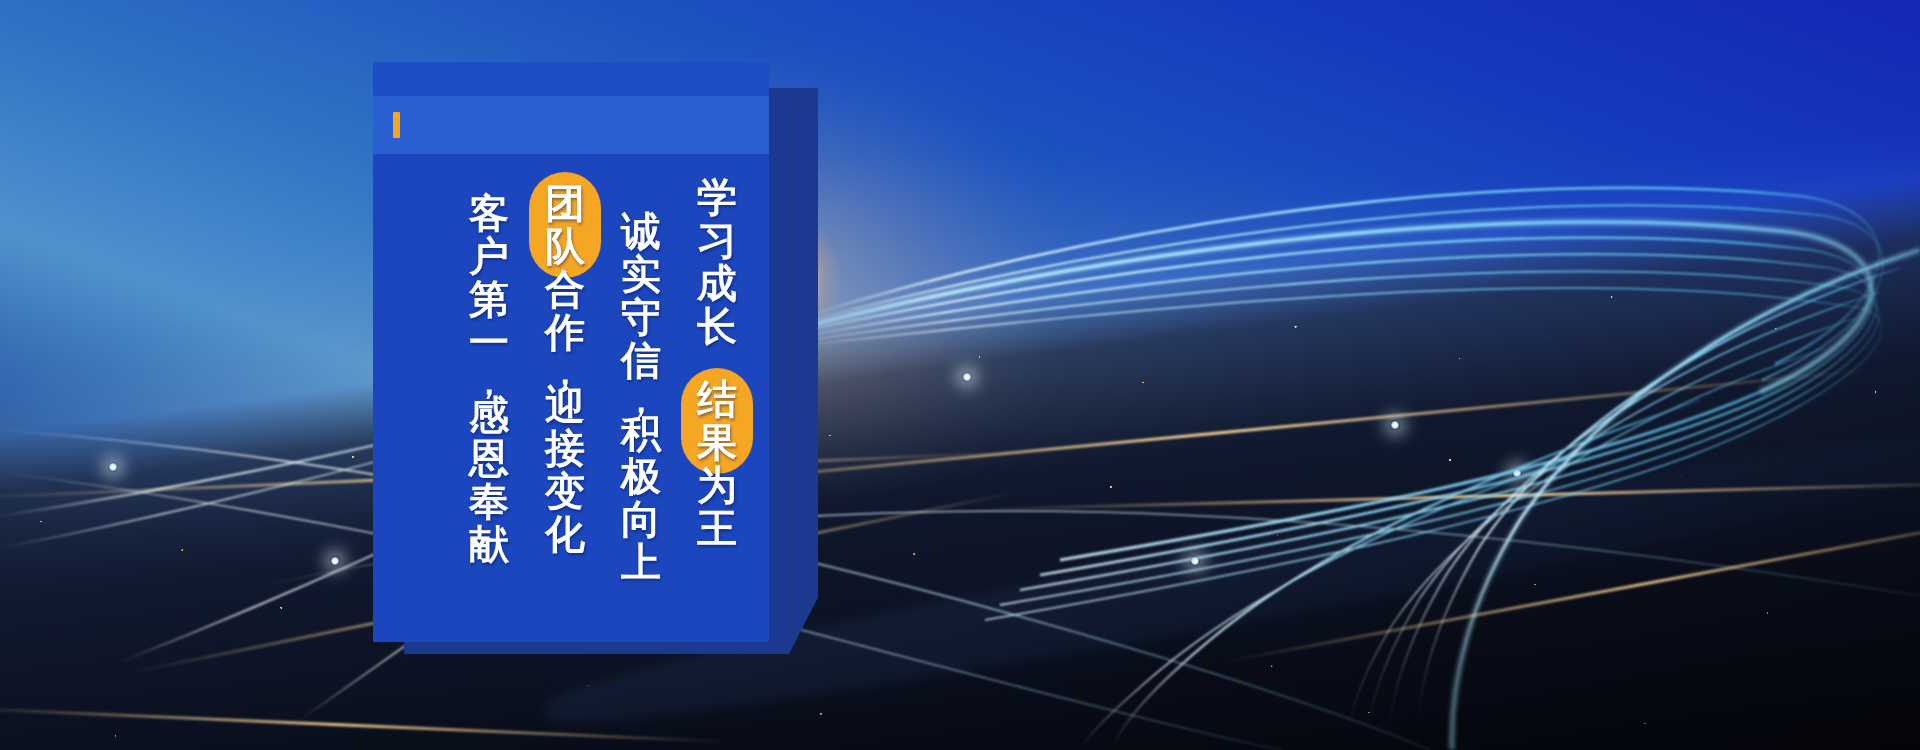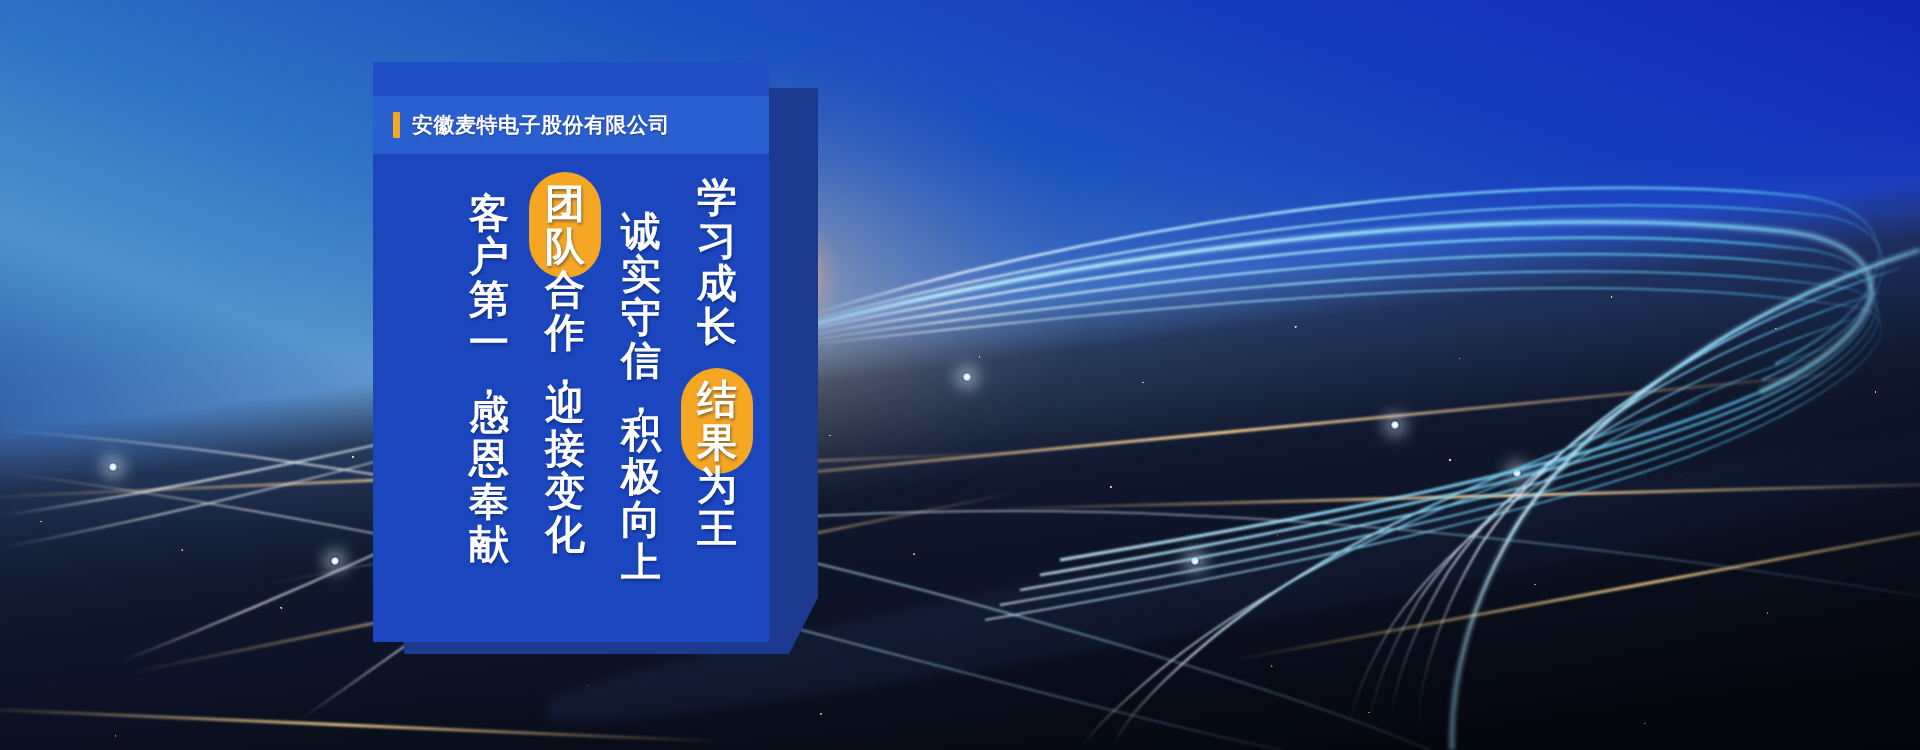--- a/index.html
+++ b/index.html
@@ -225,21 +225,20 @@
     </svg>
   </div>
 
   <div class="panel-shadow" data-name="panel-drop-shadow"></div>
   <div class="panel" data-name="culture-panel"></div>
   <div class="panel-lighttop" data-name="panel-top-highlight"></div>
   <div class="title-band" data-name="panel-title-band"></div>
 
   <div class="title-row" data-name="company-title-row">
     <span class="title-bar" data-name="accent-bar-icon"></span>
-    <span class="title-text" data-name="page-title">安徽麦特电子股份有限公司</span>
   </div>
 
   <div class="slogans" id="slogans" data-name="slogan-columns">
       <div class="col col-1" data-name="slogan-learning-growth">
         <div class="ch" data-name="slogan-char">
           <span data-name="slogan-char-text" style="position: relative; z-index: 3;">学</span>
         </div>
         <div class="ch" data-name="slogan-char">
           <span data-name="slogan-char-text" style="position: relative; z-index: 3;">习</span>
         </div>

